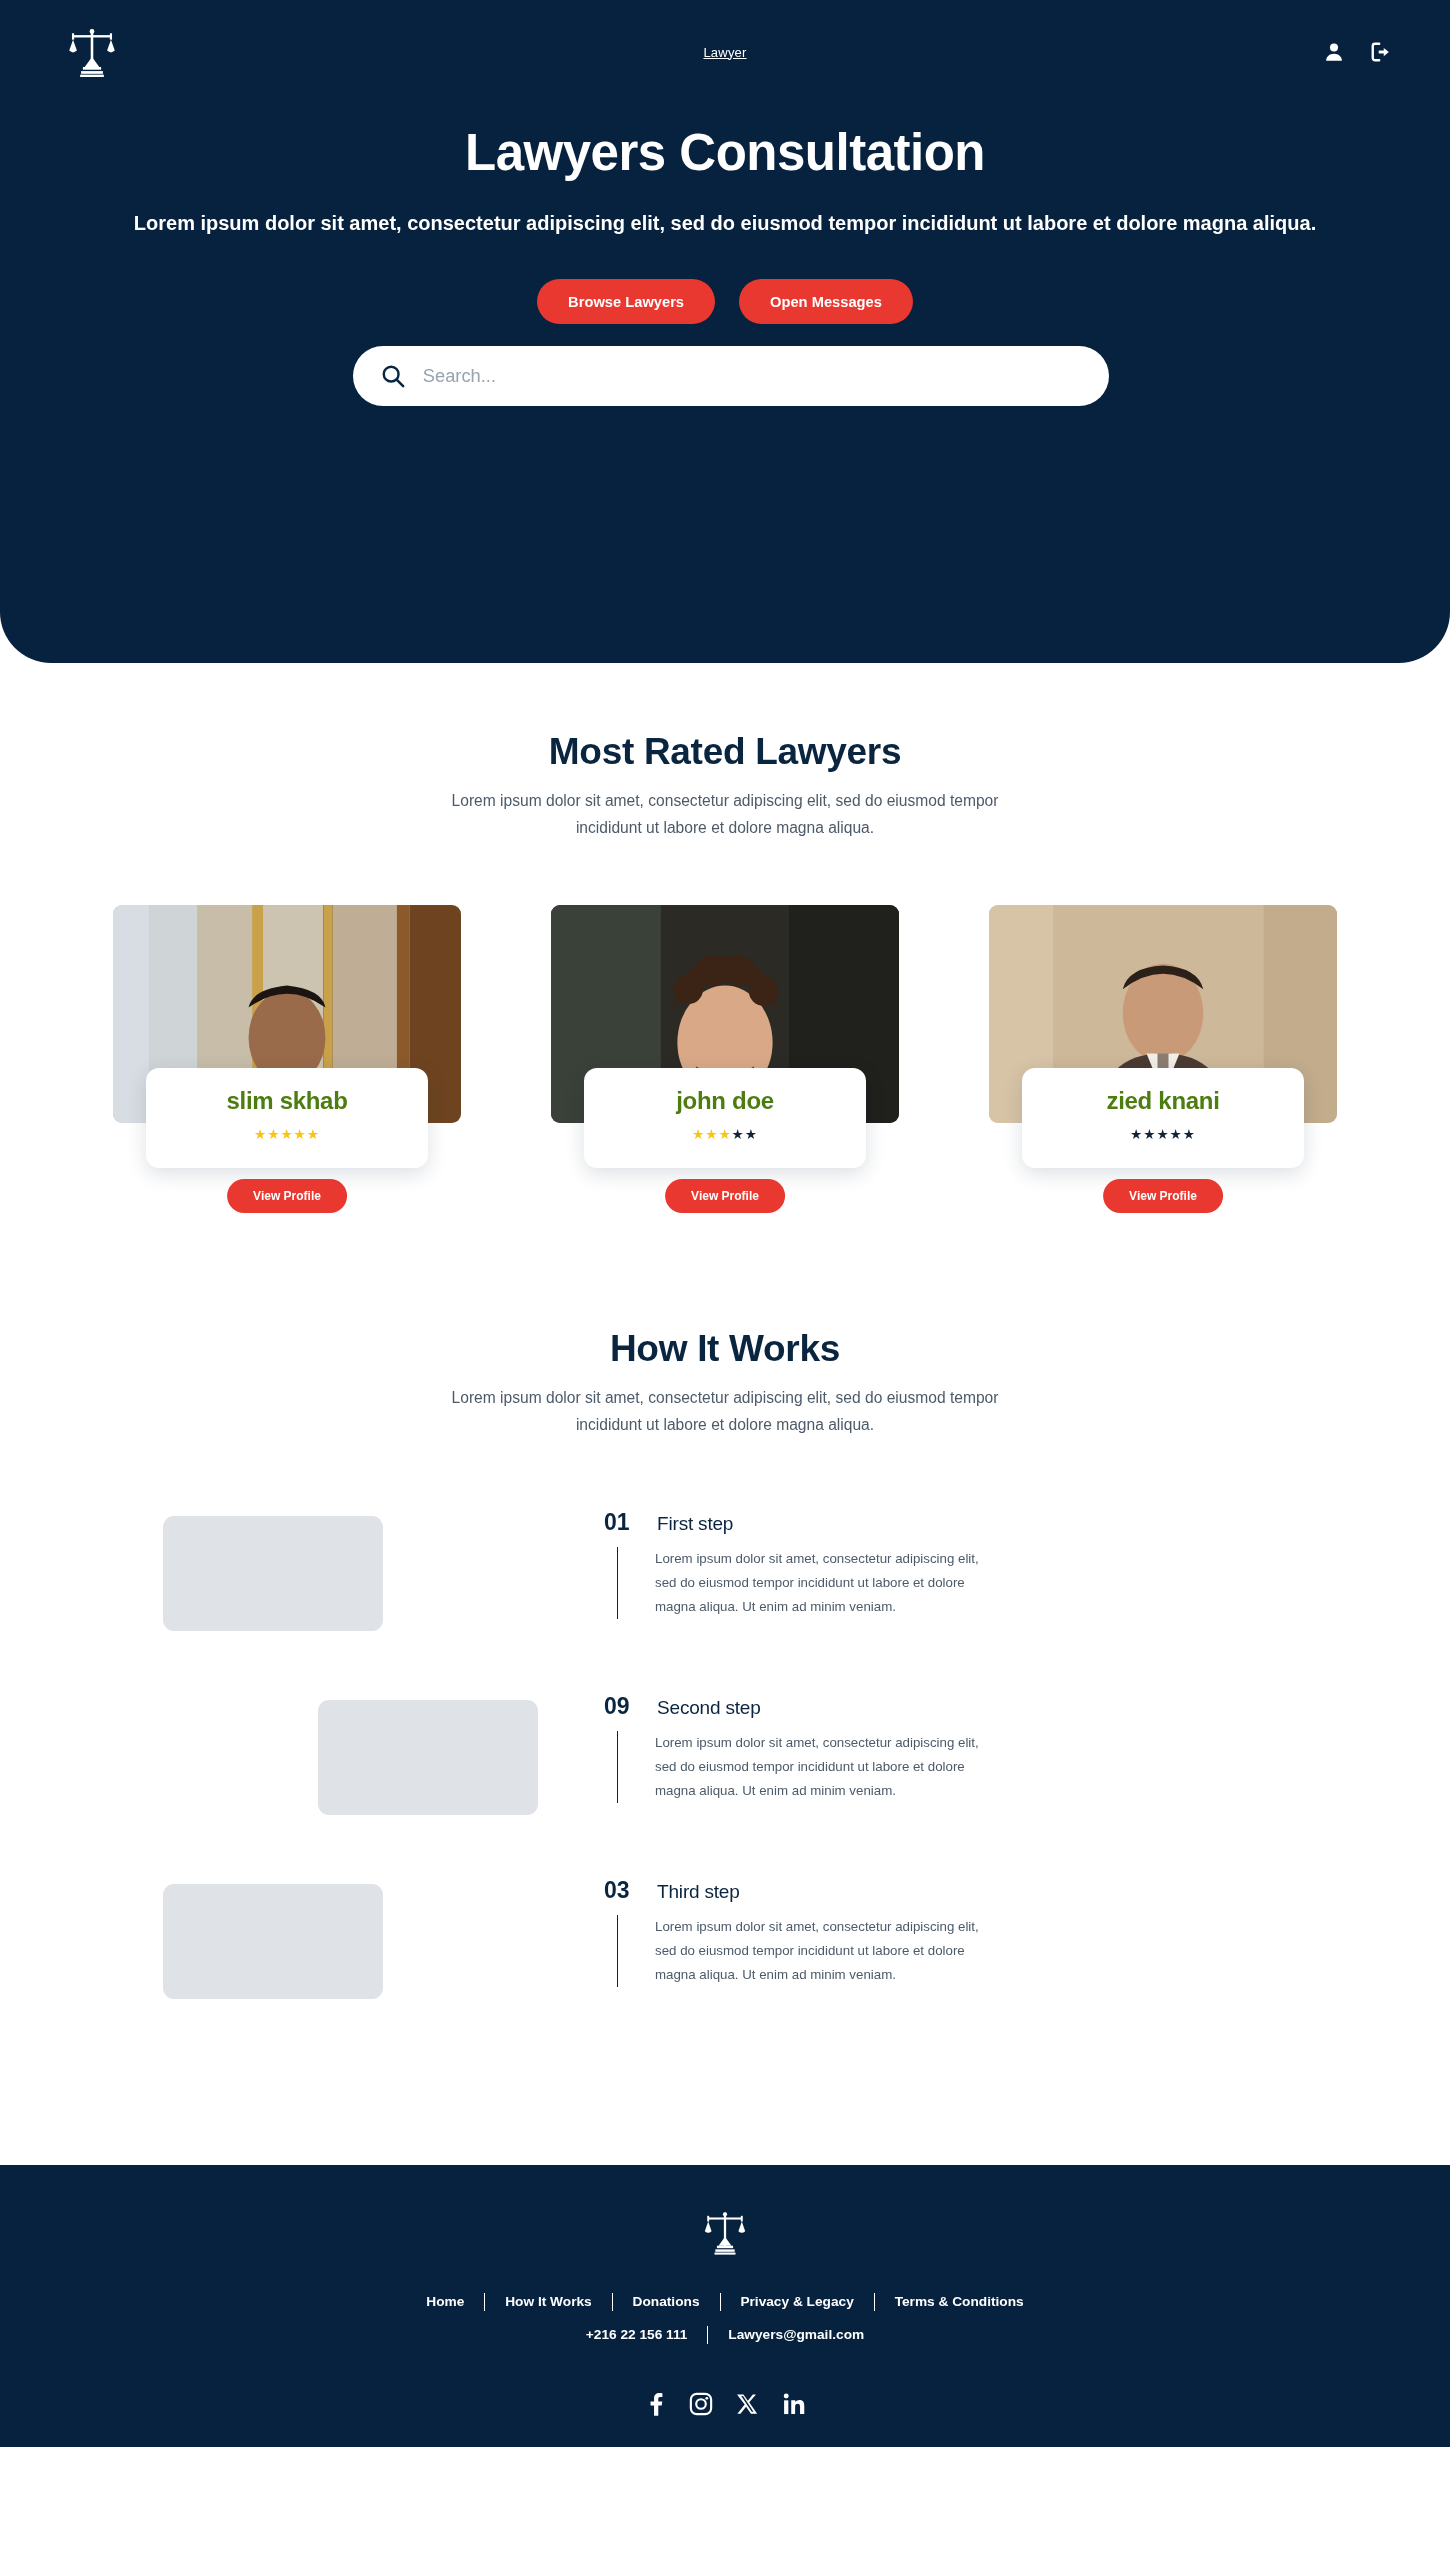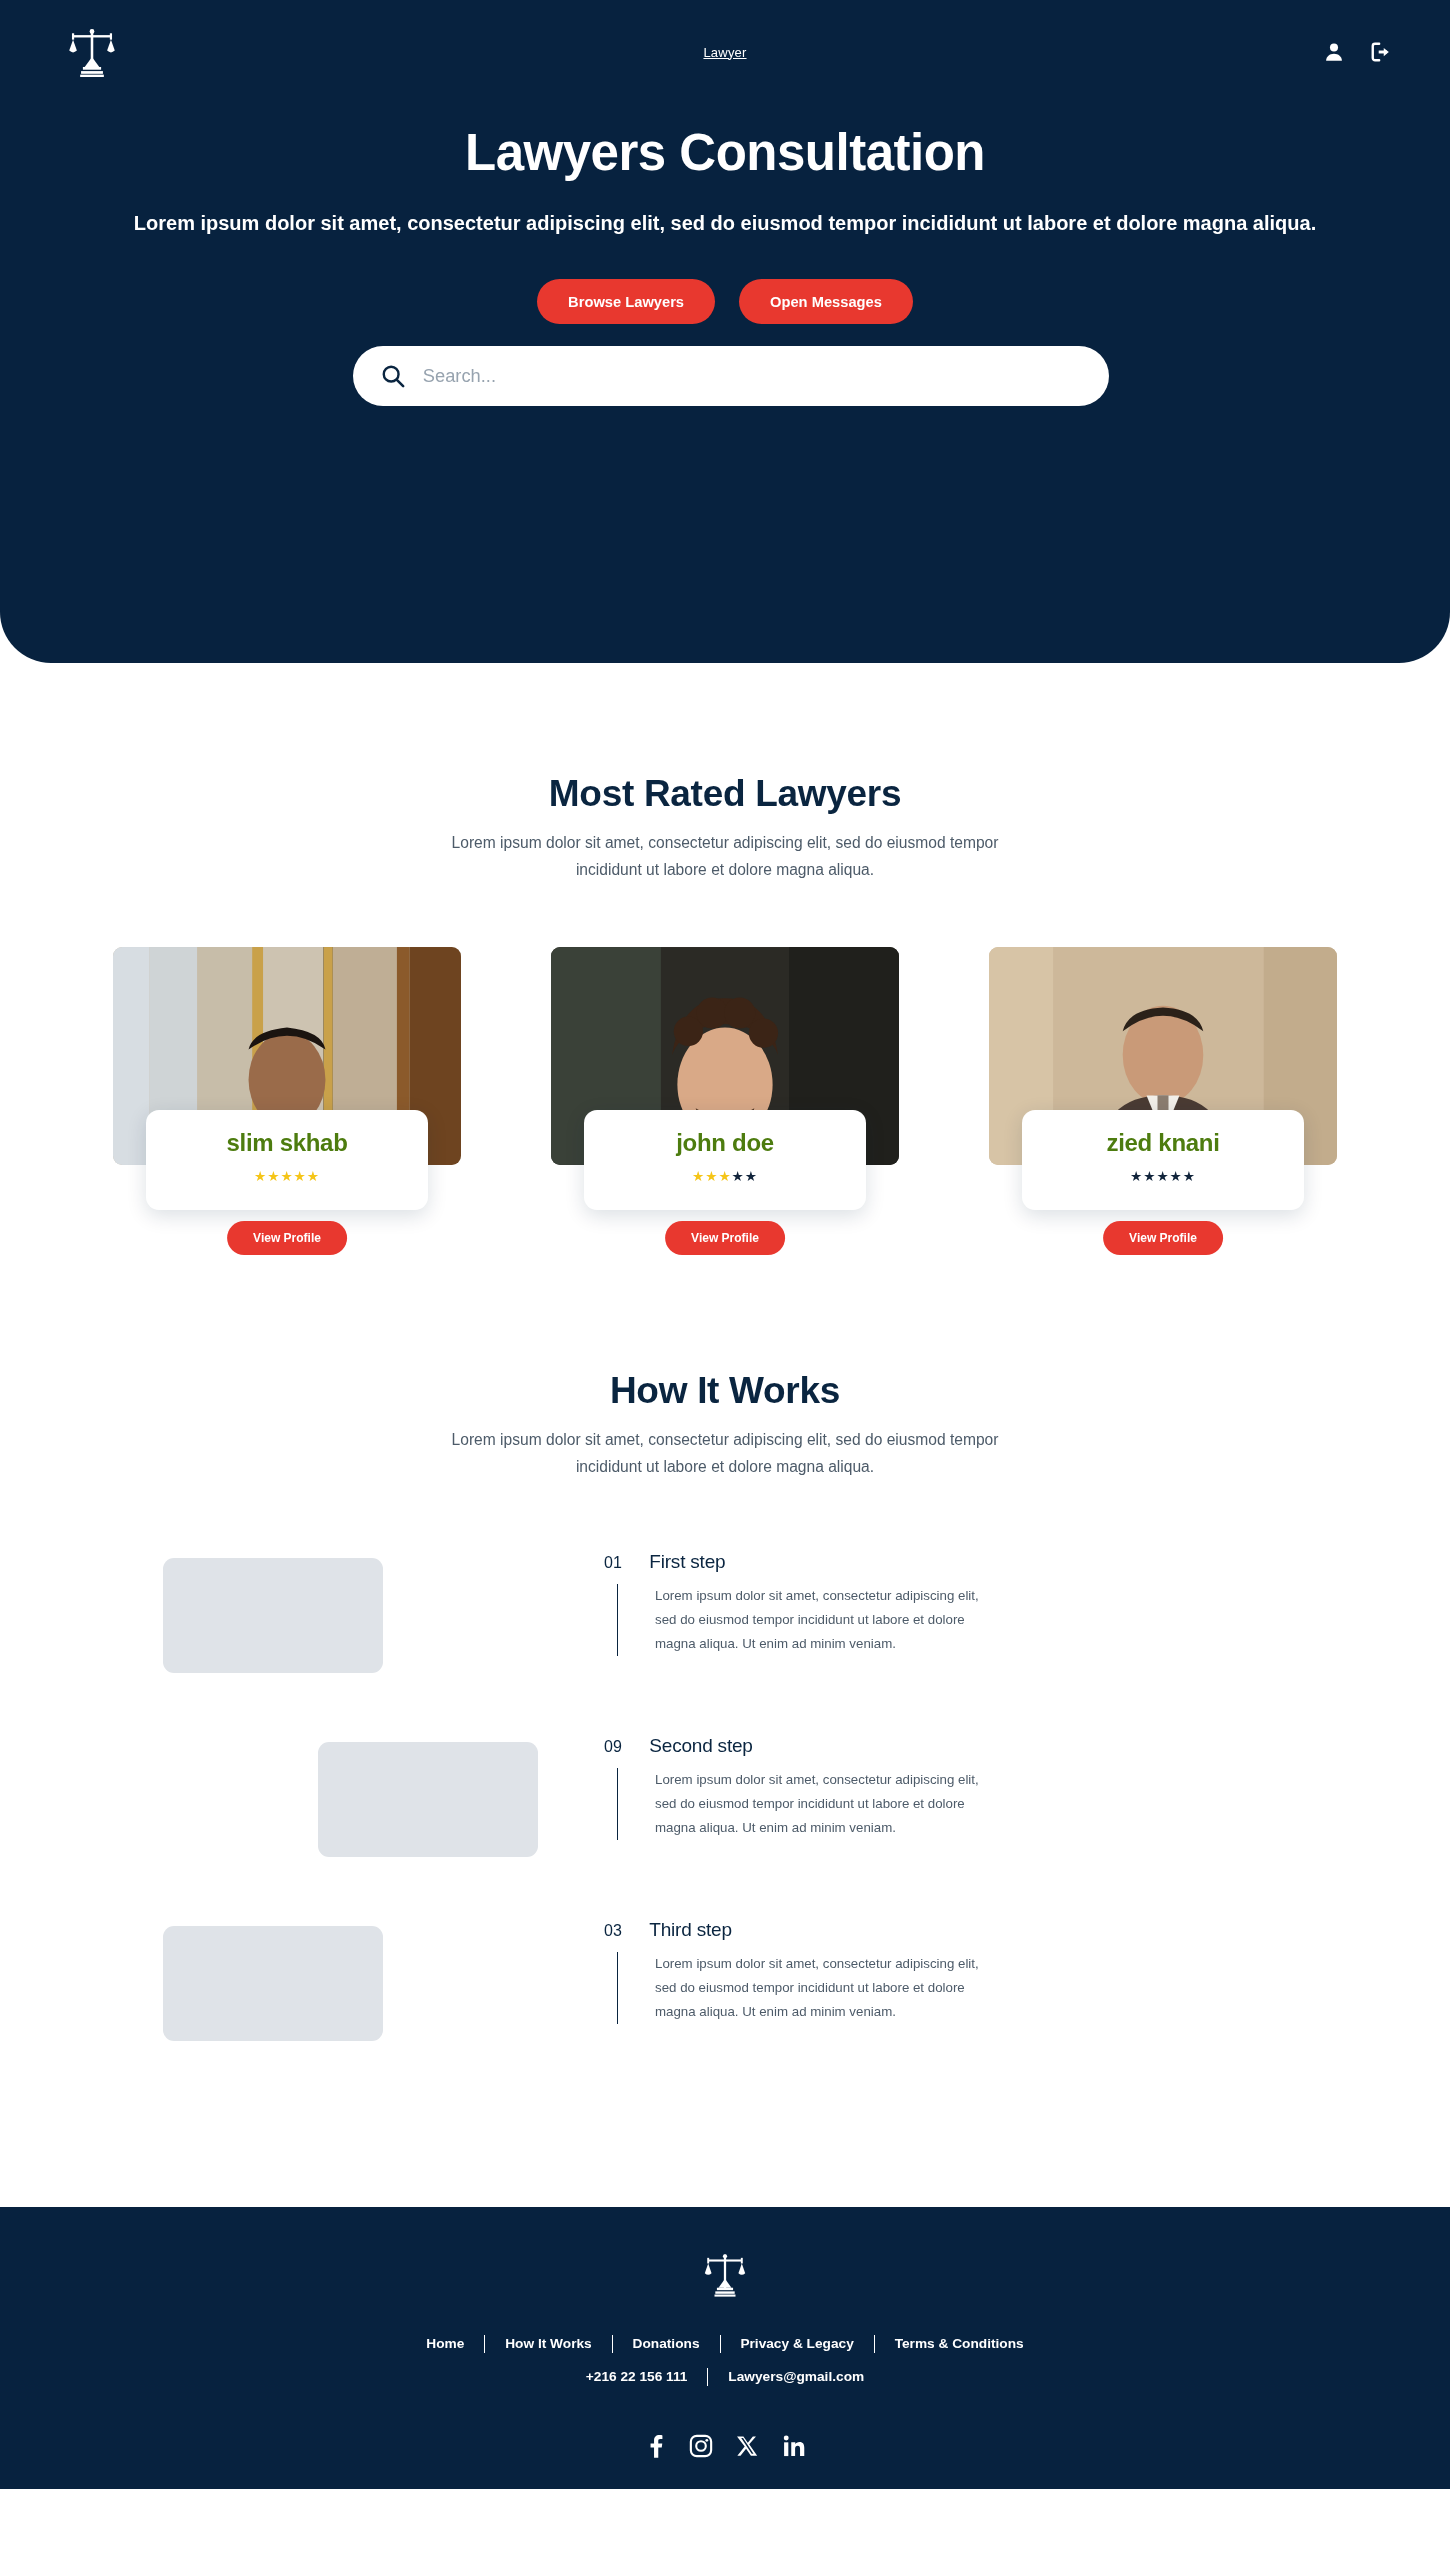--- a/index.html
+++ b/index.html
@@ -121,21 +121,21 @@
   }
   .section-sub {
     text-align: center;
     color: #4d5b69;
     font-size: 15.6px;
     line-height: 1.72;
     width: 568px;
     margin: 14.7px auto 0;
   }
 
-  .rated-section { padding-top: 110px; }
+  .rated-section { padding-top: 68px; }
   .cards {
     display: flex;
     justify-content: center;
     gap: 90px;
     margin-top: 64px;
     padding: 0 64px;
   }
   .card {
     position: relative;
     width: 348px;
@@ -201,22 +201,22 @@
     background: #dfe3e8;
     border-radius: 11px;
     top: 7.3px;
   }
   .step-img.pos-a { left: 26px; }
   .step-img.pos-b { left: 181px; }
   .step-text-col { flex: 1; max-width: 513px; }
   .step-head { display: flex; align-items: baseline; gap: 27.5px; }
   .step-num {
     color: #0a2540;
-    font-size: 16px;
-    font-weight: normal;
+    font-size: 23px;
+    font-weight: bold;
   }
   .step-title {
     color: #0a2540;
     font-size: 19px;
     font-weight: normal;
     letter-spacing: -0.2px;
   }
   .step-body {
     margin-top: 11px;
     margin-left: 13px;

